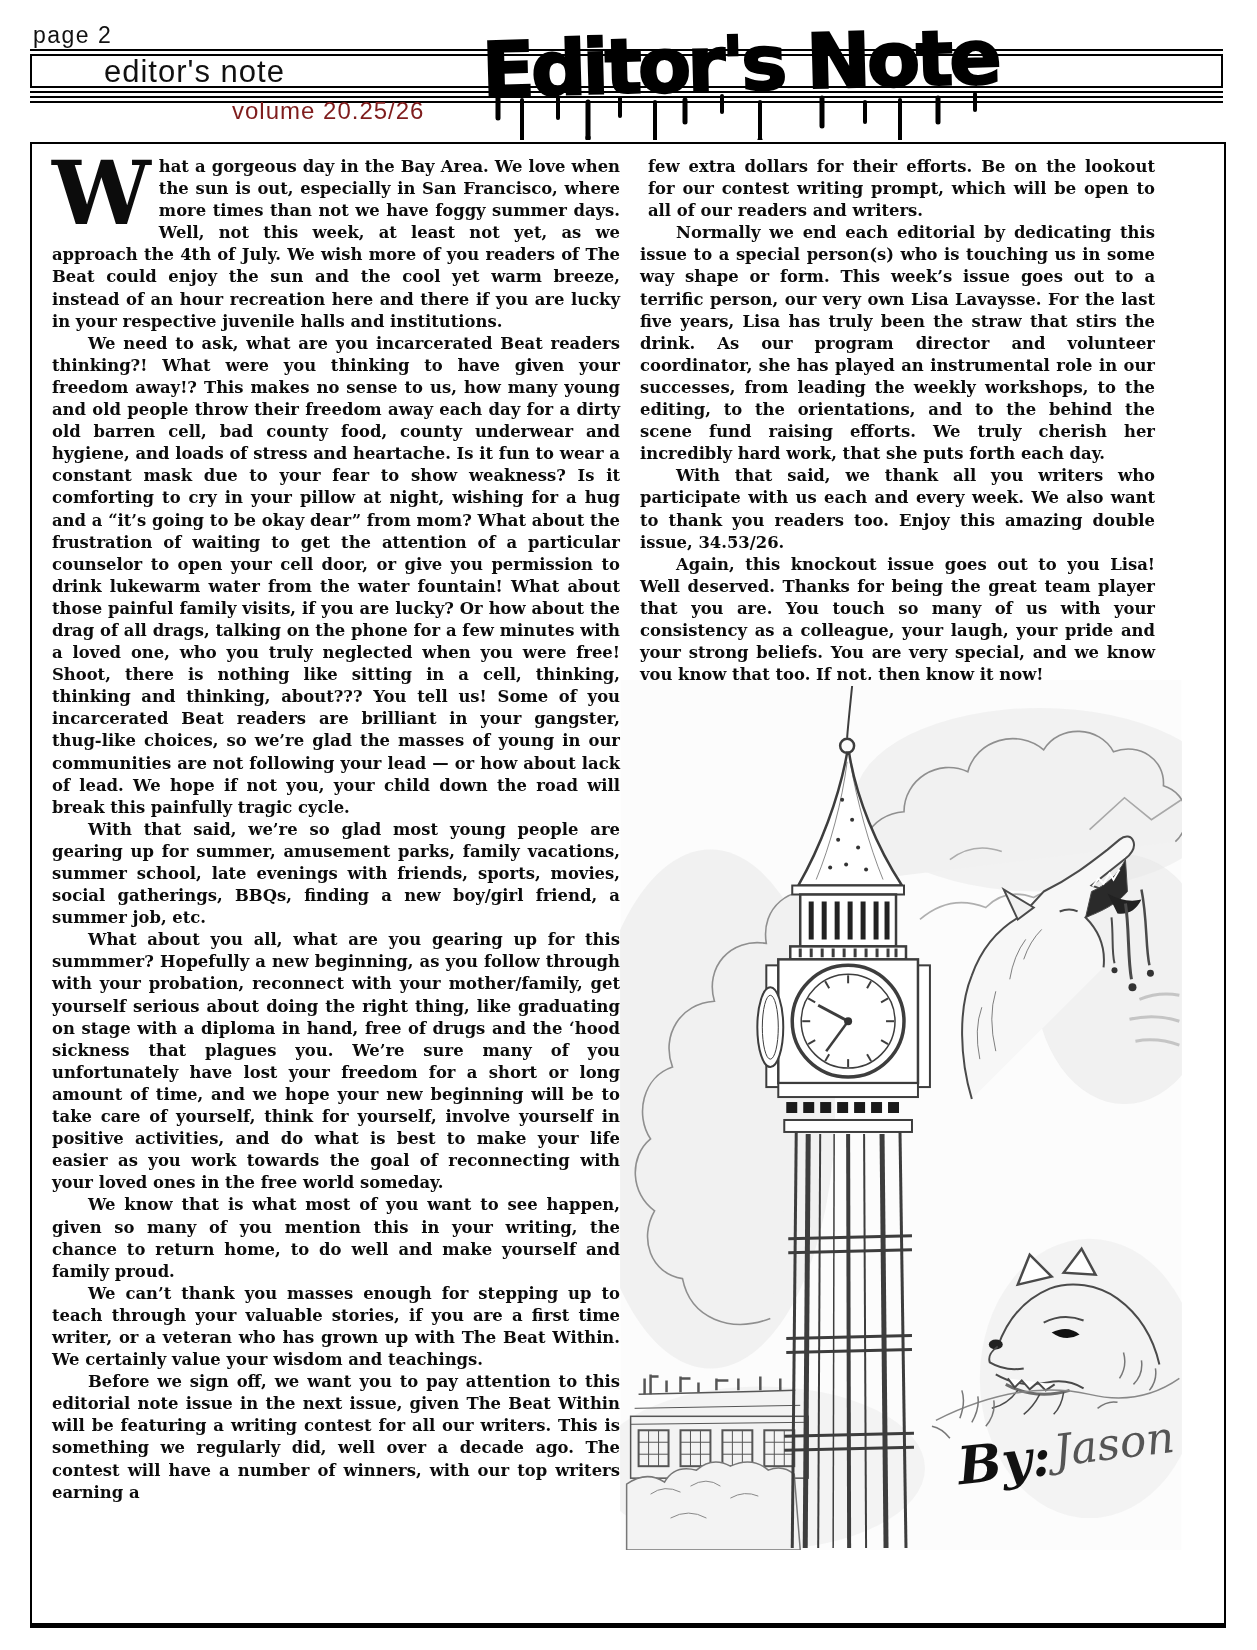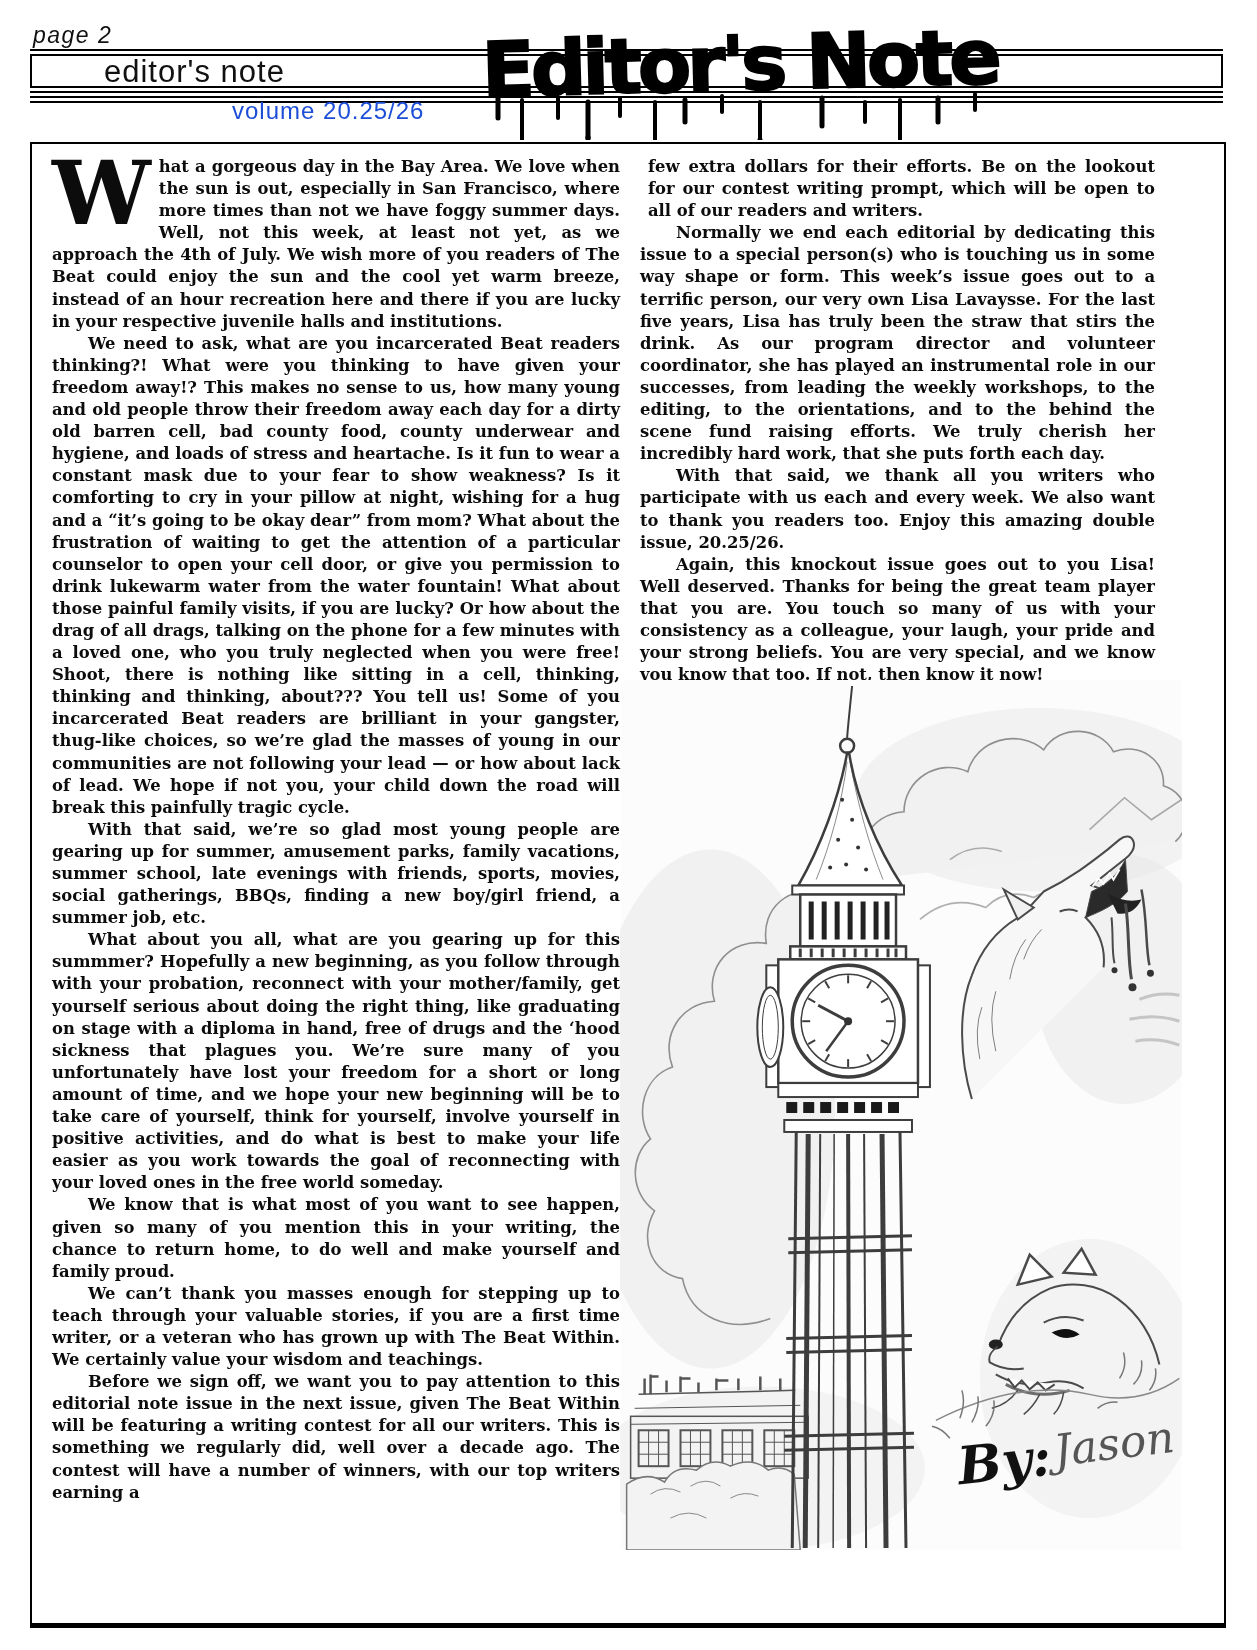--- a/index.html
+++ b/index.html
@@ -1,29 +1,29 @@
 <!DOCTYPE html>
 <html><head>
 <meta charset="utf-8">
 <style>
   html,body{margin:0;padding:0;background:#ffffff;}
   .page{position:relative;width:1257px;height:1650px;background:#fff;overflow:hidden;
         font-family:"DejaVu Serif",serif;color:#0c0c0c;}
 
   
   .page-label{position:absolute;left:33px;top:22px;font-family:"Liberation Sans",sans-serif;
-              font-size:23px;letter-spacing:1.5px;color:#111;font-style:italic;}
+              font-size:23px;letter-spacing:1.5px;color:#111;}
   .header-rule{position:absolute;left:30px;top:49px;width:1193px;height:2px;background:#000;}
   .note-band{position:absolute;left:30px;top:54px;width:1189px;height:30px;
              border:2px solid #000;background:#fff;}
   .note-band .section-label{position:absolute;left:72px;top:-2px;
              font-family:"Liberation Sans",sans-serif;font-size:31px;letter-spacing:1px;color:#111;}
   .triple-rule{position:absolute;left:30px;width:1193px;height:2px;background:#000;}
   .volume-label{position:absolute;left:232px;top:97px;font-family:"Liberation Sans",sans-serif;
-                font-size:24px;letter-spacing:1px;color:#1d4ed8;}
+                font-size:24px;letter-spacing:1px;color:#7f1d1d;}
   .graffiti{position:absolute;left:470px;top:0px;width:540px;height:140px;z-index:5;}
 
   
   .article-box{position:absolute;left:30px;top:142px;width:1192px;height:1479px;
                border:2px solid #000;border-bottom-width:5px;background:#fff;}
   .col{position:absolute;top:12px;text-align:justify;font-weight:bold;
        font-size:16.4px;line-height:22.1px;letter-spacing:0px;}
   .col-left{left:20px;width:568px;}
   .col-right{left:608px;width:515px;}
   .col p{margin:0;padding:0;}
@@ -86,21 +86,21 @@
           <p>We know that is what most of you want to see happen, given so many of you mention this in your writing, the chance to return home, to do well and make yourself and family proud.</p>
           <p>We can’t thank you masses enough for stepping up to teach through your valuable stories, if you are a first time writer, or a veteran who has grown up with The Beat Within. We certainly value your wisdom and teachings.</p>
           <p>Before we sign off, we want you to pay attention to this editorial note issue in the next issue, given The Beat Within will be featuring a writing contest for all our writers.  This is something we regularly did, well over a decade ago. The contest will have a number of winners, with our top writers earning a</p>
         </div>
     </div>
 
     <div class="col col-right">
       <div class="paras">
           <p>few extra dollars for their efforts.  Be on the lookout for our contest writing prompt, which will be open to all of our readers and writers.</p>
           <p>Normally we end each editorial by dedicating this issue to a special person(s) who is touching us in some way shape or form. This week’s issue goes out to a terrific person, our very own Lisa Lavaysse. For the last five years, Lisa has truly been the straw that stirs the drink. As our program director and volunteer coordinator, she has played an instrumental role in our successes, from leading the weekly workshops, to the editing, to the orientations, and to the behind the scene fund raising efforts. We truly cherish her incredibly hard work, that she puts forth each day.</p>
-          <p>With that said, we thank all you writers who participate with us each and every week. We also want to thank you readers too. Enjoy this amazing double issue, 20.25/26.</p>
+          <p>With that said, we thank all you writers who participate with us each and every week. We also want to thank you readers too. Enjoy this amazing double issue, 34.53/26.</p>
           <p>Again, this knockout issue goes out to you Lisa! Well deserved. Thanks for being the great team player that you are. You touch so many of us with your consistency as a colleague, your laugh, your pride and your strong beliefs. You are very special, and we know you know that too. If not, then know it now!</p>
           <p>See you all in the next issue! Thanks for reading and believing.</p>
         </div>
     </div>
 
     <svg class="illustration" viewBox="0 0 562 872">
       <rect width="562" height="872" fill="#fcfcfc"></rect>
 
       <ellipse cx="90" cy="430" rx="125" ry="260" fill="#e8e8e8" opacity="0.55"></ellipse>
       <ellipse cx="420" cy="120" rx="185" ry="92" fill="#ebebeb" opacity="0.6"></ellipse>

